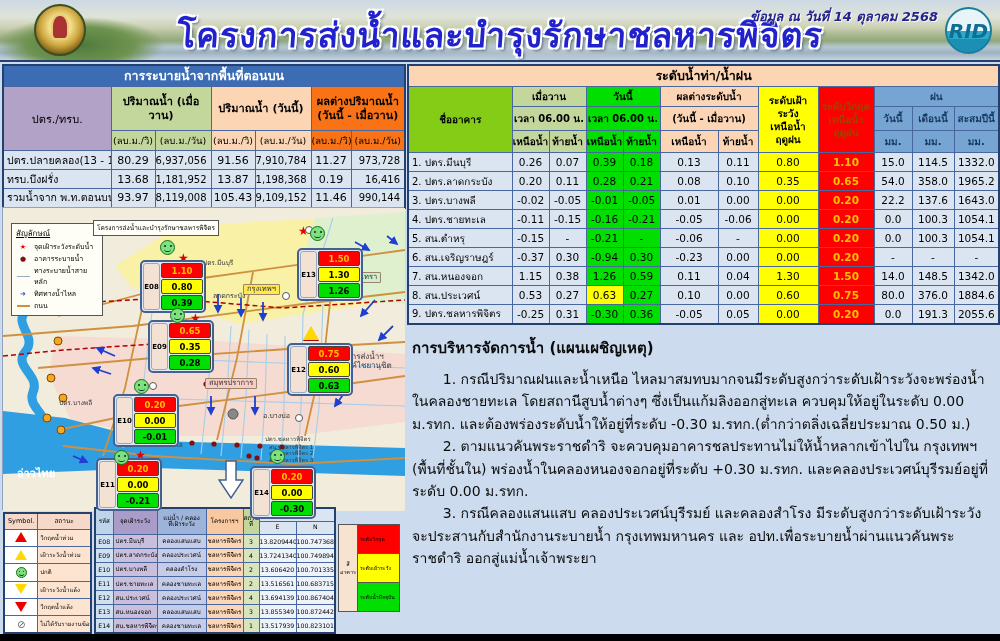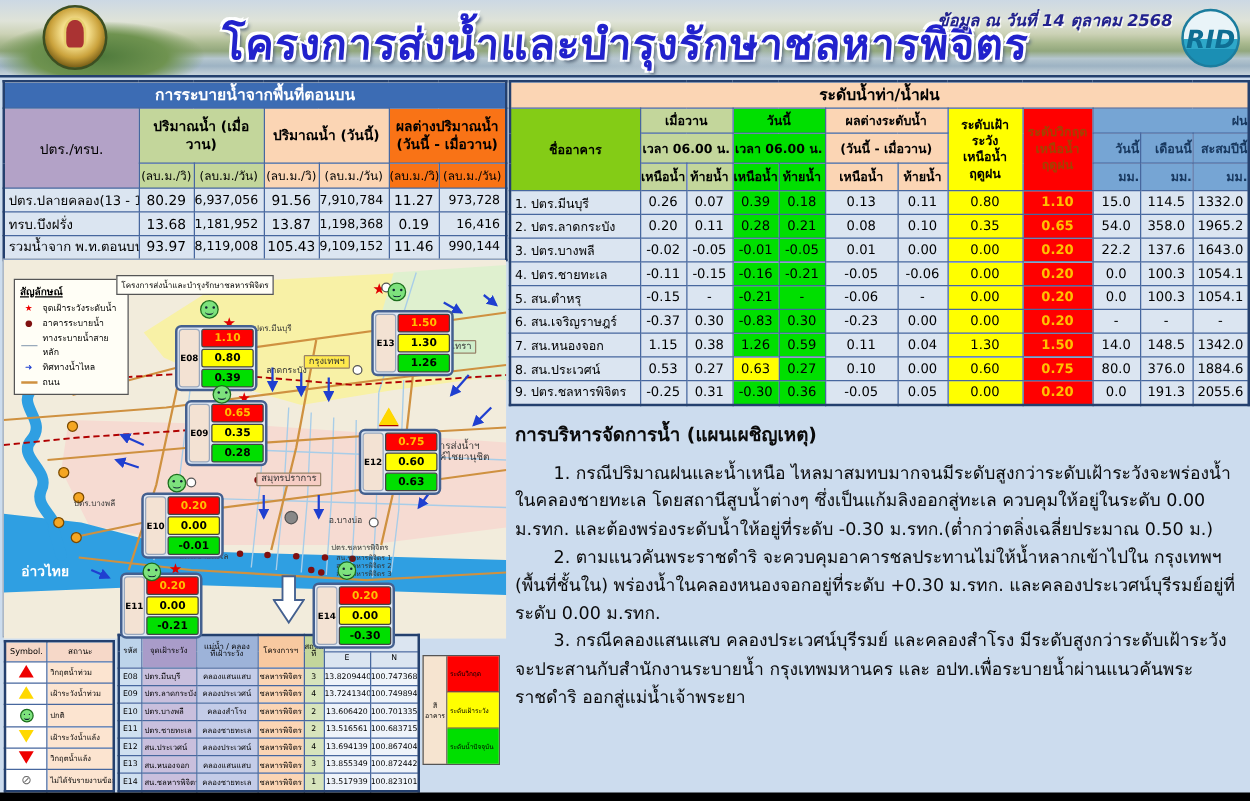--- a/index.html
+++ b/index.html
@@ -44,36 +44,36 @@
   #t1 td.name { text-align:left; font-size:10.5px; padding-left:3px; }
   #t1 td.rnum { text-align:right; padding-right:4px; font-size:10px; }
 
   
   #t2 { position:absolute; left:407px; top:64px; width:591px; height:259px; border:2px solid #24406e; background:#dbe5f1; }
   #t2 .ttl { background:#fbd5b4; color:#000; font-size:12.5px; font-weight:bold; text-align:center; height:19px; }
   #t2 th { font-size:10px; text-align:center; font-weight:bold; }
   #t2 .purple { background:#84cc16; }
   #t2 .bgreen { background:#00df00; }
   #t2 .hred { background:#ff0000; color:#a34200; }
-  #t2 .hrain { background:#76a5d4; color:#17375e;text-align:right; }
+  #t2 .hrain { background:#76a5d4; color:#17375e; }
   #t2 .ml { white-space:pre-line; line-height:1.3; }
   #t2 td { background:#dbe5f1; font-size:10.5px; text-align:center; height:19px; }
   #t2 td.nm { text-align:left; padding-left:3px; font-size:10px; }
   #t2 td.cg { background:#00df00; }
   #t2 td.cy { background:#ffff00; }
   #t2 td.cr { background:#ff0000; color:#ffc000; font-weight:bold; }
 
   
   #map { position:absolute; left:2px; top:207px; width:402px; height:303px; background:#f2ecdc; border:1px solid #8fa3c0; }
   #map svg { position:absolute; left:0; top:0; }
   .maplabel { position:absolute; z-index:3; color:#333; line-height:1.15; }
   .chip { padding:0 3px; border:1px solid #99836a; border-radius:1px; font-size:7.5px; }
   .legend-box { position:absolute; left:8px; top:15px; width:92px; padding:3px 4px; background:#fffef6;
     border:1px solid #555; z-index:4; font-size:7px; }
-  .legend-box .lt { font-weight:bold; text-decoration:underline; font-size:8px; margin-bottom:0; }
+  .legend-box .lt { font-weight:normal; text-decoration:underline; font-size:8px; margin-bottom:0; }
   .legend-box .li { display:flex; align-items:center; gap:4px; margin:1px 0; }
   .legend-box .ic { width:14px; text-align:center; flex:none; }
   .title-box { position:absolute; left:90px; top:12px; width:126px; background:#fffef6; border:1px solid #555;
     font-size:6.5px; text-align:center; padding:2px 1px; z-index:4; }
 
   
   .station { position:absolute; display:flex; z-index:6; border:2px solid #44608f; border-radius:5px;
     background:#dfe8f4; padding:1px; }
   .station .code { width:17px; background:#f3e2d3; border:1px solid #98a7bd; border-radius:3px;
     font-size:7px; font-weight:bold; display:flex; align-items:center; justify-content:center; margin-right:1px; }
@@ -327,21 +327,21 @@
           <td class="cy">0.00</td>
           <td class="cr">0.20</td>
           <td>0.0</td>
           <td>100.3</td>
           <td>1054.1</td>
         </tr>
         <tr>
           <td class="nm">6. สน.เจริญราษฎร์</td>
           <td>-0.37</td>
           <td>0.30</td>
-          <td class="cg">-0.83</td>
+          <td class="cg">-0.94</td>
           <td class="cg">0.30</td>
           <td>-0.23</td>
           <td>0.00</td>
           <td class="cy">0.00</td>
           <td class="cr">0.20</td>
           <td>-</td>
           <td>-</td>
           <td>-</td>
         </tr>
         <tr>
@@ -521,21 +521,21 @@
     <div class="maplabel" style="left:260px; top:204px; font-size:7px;">อ.บางบ่อ</div>
     <div class="maplabel" style="left:200px; top:52px; font-size:6.5px;">ปตร.มีนบุรี</div>
     <div class="maplabel" style="left:56px; top:192px; font-size:6.5px;">ปตร.บางพลี</div>
     <div class="maplabel" style="left:140px; top:234px; font-size:6.5px;">ปตร.ชายทะเล</div>
     <div class="maplabel" style="left:262px; top:228px; font-size:6px;">ปตร.ชลหารพิจิตร</div>
     <div class="maplabel" style="left:266px; top:236px; font-size:5.5px; white-space:pre-line;">สน.ชลหารพิจิตร 1
 สน.ชลหารพิจิตร 2
 สน.ชลหารพิจิตร 3</div>
     <div class="maplabel" style="left:326px; top:144px; font-size:8px; white-space:pre-line;">โครงการส่งน้ำฯ
 พระองค์ไชยานุชิต</div>
-    <div class="maplabel" style="left:14px; top:244px; font-size:11px; font-weight:bold; color:#fff;">อ่าวไทย</div>
+    <div class="maplabel" style="left:14px; top:260px; font-size:11px; font-weight:bold; color:#fff;">อ่าวไทย</div>
   </div>
 
   <div class="station" style="left:140px; top:260px;">
     <div class="code">E08</div>
     <div class="vals">
       <div class="v-crit">1.10</div>
       <div class="v-watch">0.80</div>
       <div class="v-cur">0.39</div>
     </div>
   </div>

